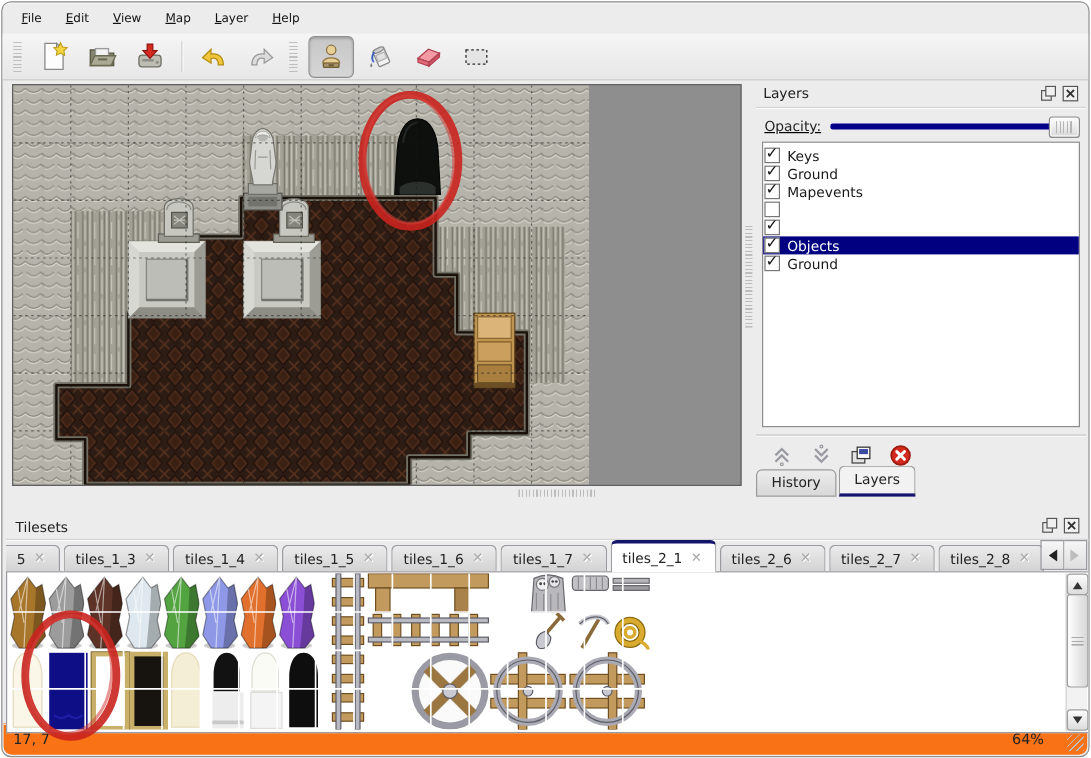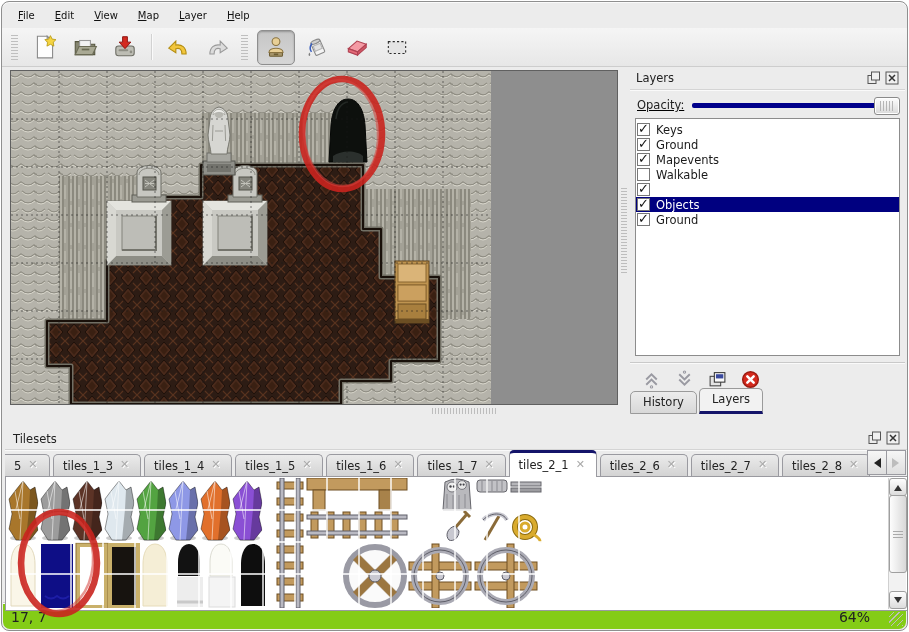--- a/index.html
+++ b/index.html
@@ -91,22 +91,22 @@
       background:linear-gradient(#fdfdfd,#dcdcdc);display:flex;align-items:center;justify-content:center;}
   .sc-up{top:0;} .sc-dn{bottom:0;}
   .tri-u{width:0;height:0;border:4px solid transparent;border-bottom:6px solid #333;margin-bottom:3px;}
   .tri-d{width:0;height:0;border:4px solid transparent;border-top:6px solid #333;margin-top:3px;}
   .sc-thumb{position:absolute;left:0;top:17px;width:16px;height:76px;border:1px solid #9f9f9f;border-radius:3px;
       background:linear-gradient(90deg,#fdfdfd,#d8d8d8);}
   .sc-thumb:after{content:"";position:absolute;left:3px;right:3px;top:34px;height:8px;
       background:repeating-linear-gradient(0deg,#aaa 0 1px,rgba(0,0,0,0) 1px 3px);}
 
   
-  .statusbar{position:absolute;left:1px;right:1px;bottom:1px;height:26px;background:#84cc16;
-      border-top:1px solid #cfcfcf;box-shadow:0 1px 0 #fff inset;border-radius:0 0 7px 7px;font-size:14px;color:#222;}
+  .statusbar{position:absolute;left:1px;right:1px;bottom:1px;height:26px;background:#f97316;
+      border-top:1px solid #cfcfcf;box-shadow:0 1px 0 #fff inset;border-radius:0 0 7px 7px;font-size:12px;color:#222;}
   .sb-left{position:absolute;left:8px;top:6px;}
   .sb-right{position:absolute;right:36px;top:6px;}
   .sb-grip{position:absolute;right:3px;bottom:3px;width:14px;height:14px;
       background:repeating-linear-gradient(135deg,rgba(0,0,0,0) 0 3px,#bdbdbd 3px 4px);}
 
   
   .anno{position:absolute;z-index:60;pointer-events:none;}
 </style>
 </head>
 <body>
@@ -321,21 +321,20 @@
       <div class="layer-row">
         <span class="checkbox checked"></span>
         <span class="layer-label">Ground</span>
       </div>
       <div class="layer-row">
         <span class="checkbox checked"></span>
         <span class="layer-label">Mapevents</span>
       </div>
       <div class="layer-row">
         <span class="checkbox"></span>
-        <span class="layer-label">Walkable</span>
       </div>
       <div class="layer-row">
         <span class="checkbox checked"></span>
       </div>
       <div class="layer-row selected">
         <span class="checkbox checked"></span>
         <span class="layer-label">Objects</span>
       </div>
       <div class="layer-row">
         <span class="checkbox checked"></span>

